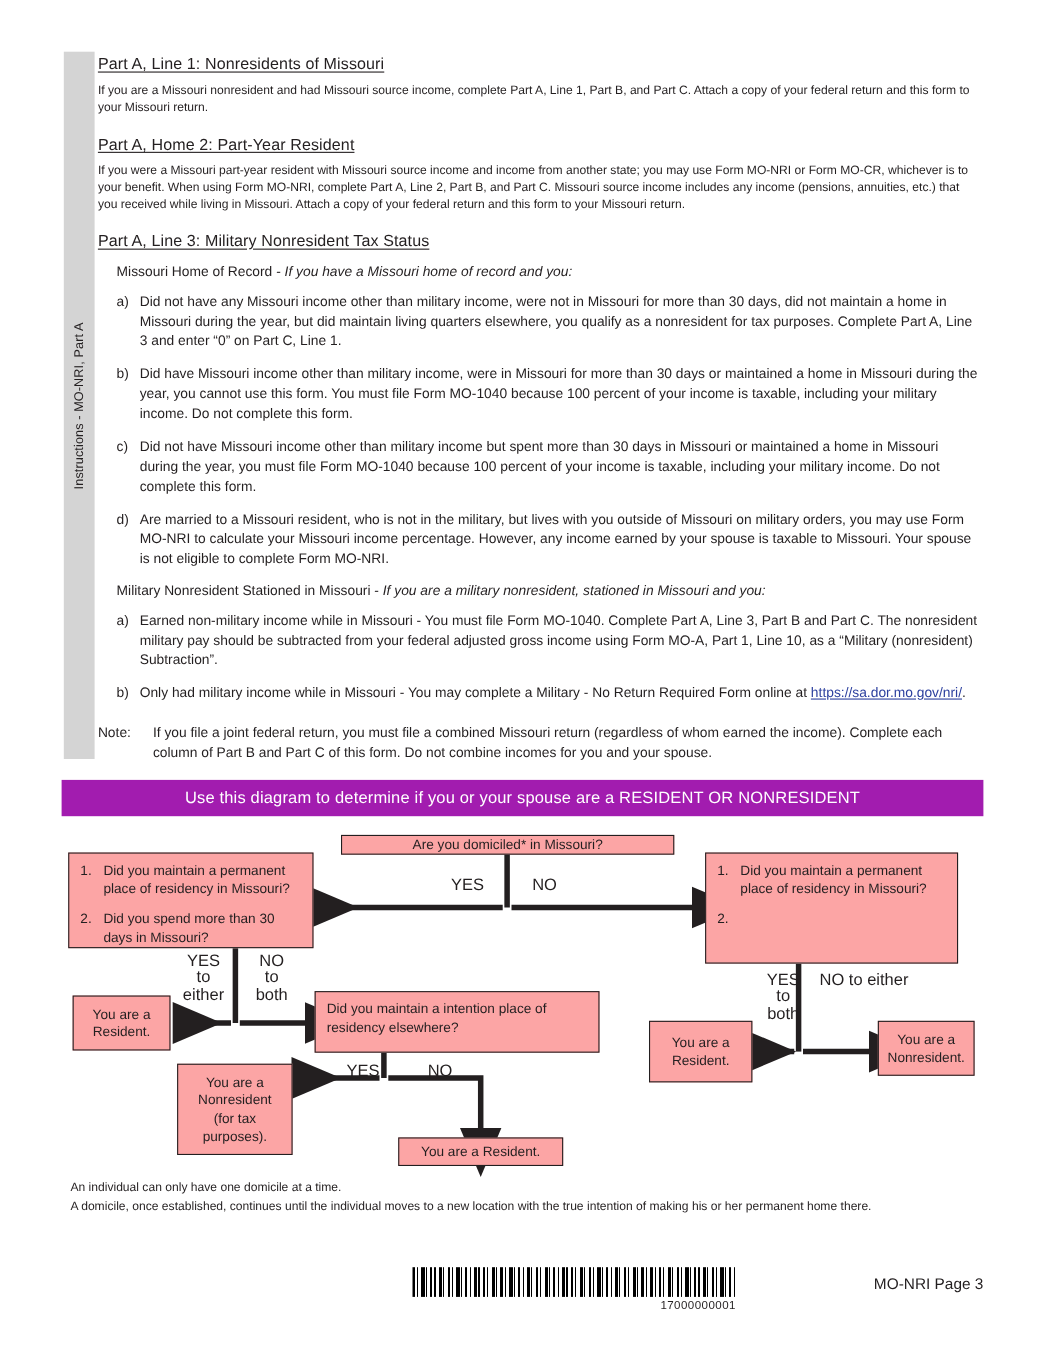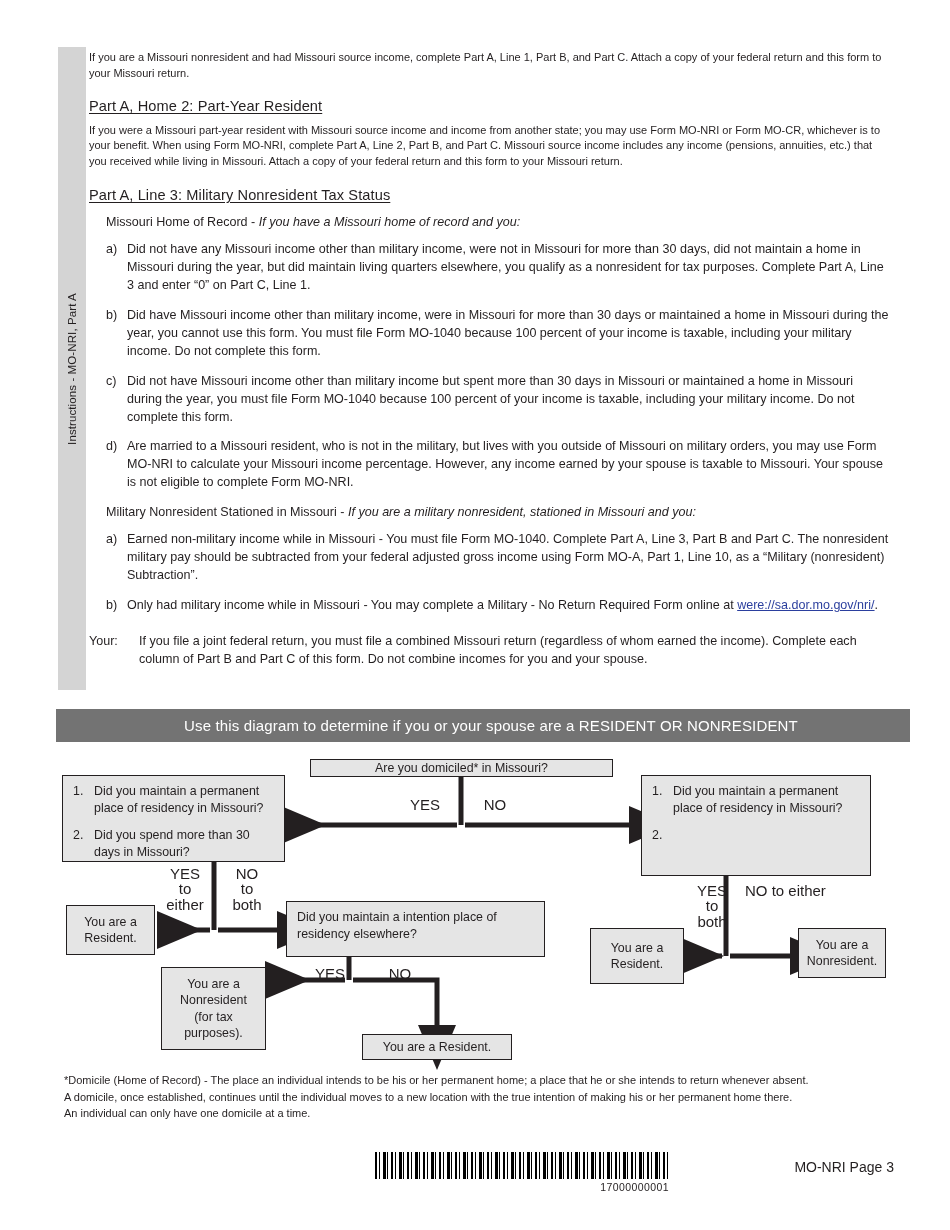--- a/index.html
+++ b/index.html
@@ -98,43 +98,42 @@
     text-decoration: underline;
   }
 
   
   .banner {
     position: absolute;
     left: 56px;
     top: 709px;
     width: 838px;
     height: 33px;
-    background: #737373;
+    background: #a21caf;
     color: #ffffff;
     display: flex;
     align-items: center;
     justify-content: center;
     font-size: 15px;
     letter-spacing: .15px;
-    padding-left: 16px;
   }
 
   
   #diagram {
     position: absolute;
     left: 0;
     top: 0;
     width: 950px;
     height: 1230px;
     pointer-events: none;
   }
   .fbox {
     position: absolute;
     border: 1.4px solid #231f20;
-    background: #e5e5e5;
+    background: #fca5a5;
     box-sizing: border-box;
     font-size: 12.4px;
     line-height: 1.33;
     color: #231f20;
   }
   .fbox.pad { padding: 7px 10px; }
   .fbox.center {
     display: flex;
     align-items: center;
     justify-content: center;
@@ -204,40 +203,41 @@
 <body>
 
 <div id="page">
 
   <div class="side-tab">
     <span class="side-tab-label">Instructions - MO-NRI, Part A</span>
   </div>
 
   <div class="instructions">
 
+    <div class="sec-head">Part A, Line 1: Nonresidents of Missouri</div>
     <p class="para">If you are a Missouri nonresident and had Missouri source income, complete Part A, Line 1, Part B, and Part C. Attach a copy of your federal return and this form to your Missouri return.</p>
 
     <div class="sec-head spaced">Part A, Home 2: Part-Year Resident</div>
     <p class="para">If you were a Missouri part-year resident with Missouri source income and income from another state; you may use Form MO-NRI or Form MO-CR, whichever is to your benefit. When using Form MO-NRI, complete Part A, Line 2, Part B, and Part C. Missouri source income includes any income (pensions, annuities, etc.) that you received while living in Missouri. Attach a copy of your federal return and this form to your Missouri return.</p>
 
     <div class="sec-head spaced">Part A, Line 3: Military Nonresident Tax Status</div>
 
     <div class="sub-lead"><span>Missouri Home of Record - </span><i>If you have a Missouri home of record and you:</i></div>
 
     <div class="item"><span class="mk">a)</span><span>Did not have any Missouri income other than military income, were not in Missouri for more than 30 days, did not maintain a home in Missouri during the year, but did maintain living quarters elsewhere, you qualify as a nonresident for tax purposes. Complete Part A, Line 3 and enter “0” on Part C, Line 1.</span></div>
     <div class="item"><span class="mk">b)</span><span>Did have Missouri income other than military income, were in Missouri for more than 30 days or maintained a home in Missouri during the year, you cannot use this form. You must file Form MO-1040 because 100 percent of your income is taxable, including your military income. Do not complete this form.</span></div>
     <div class="item"><span class="mk">c)</span><span>Did not have Missouri income other than military income but spent more than 30 days in Missouri or maintained a home in Missouri during the year, you must file Form MO-1040 because 100 percent of your income is taxable, including your military income. Do not complete this form.</span></div>
     <div class="item"><span class="mk">d)</span><span>Are married to a Missouri resident, who is not in the military, but lives with you outside of Missouri on military orders, you may use Form MO-NRI to calculate your Missouri income percentage. However, any income earned by your spouse is taxable to Missouri. Your spouse is not eligible to complete Form MO-NRI.</span></div>
 
     <div class="sub-lead"><span>Military Nonresident Stationed in Missouri - </span><i>If you are a military nonresident, stationed in Missouri and you:</i></div>
 
     <div class="item"><span class="mk">a)</span><span>Earned non-military income while in Missouri - You must file Form MO-1040. Complete Part A, Line 3, Part B and Part C. The nonresident military pay should be subtracted from your federal adjusted gross income using Form MO-A, Part 1, Line 10, as a “Military (nonresident) Subtraction”.</span></div>
-    <div class="item"><span class="mk">b)</span><span>Only had military income while in Missouri - You may complete a Military - No Return Required Form online at </span><a class="extlink" href="#">were://sa.dor.mo.gov/nri/</a><span>.</span></div>
-
-    <div class="note"><span class="mk">Your:</span><span>If you file a joint federal return, you must file a combined Missouri return (regardless of whom earned the income). Complete each column of Part B and Part C of this form. Do not combine incomes for you and your spouse.</span></div>
+    <div class="item"><span class="mk">b)</span><span>Only had military income while in Missouri - You may complete a Military - No Return Required Form online at </span><a class="extlink" href="#">https://sa.dor.mo.gov/nri/</a><span>.</span></div>
+
+    <div class="note"><span class="mk">Note:</span><span>If you file a joint federal return, you must file a combined Missouri return (regardless of whom earned the income). Complete each column of Part B and Part C of this form. Do not combine incomes for you and your spouse.</span></div>
   </div>
 
   <div class="banner">
     <span>Use this diagram to determine if you or your spouse are a RESIDENT OR NONRESIDENT</span>
   </div>
 
   <svg id="diagram" viewBox="0 0 950 1230" xmlns="http://www.w3.org/2000/svg">
     <defs>
       <marker id="ahL" markerWidth="10" markerHeight="10" refX="8" refY="4.2" orient="auto" markerUnits="strokeWidth">
         <path d="M9,0.4 L9,8 L0,4.2 Z" fill="#231f20"></path>
@@ -339,23 +339,22 @@
     <span style="white-space:pre-line;">You are a
 Resident.</span>
   </div>
 
   <div class="fbox center" style="left:798px; top:928px; width:88px; height:50px;">
     <span style="white-space:pre-line;">You are a
 Nonresident.</span>
   </div>
 
   <div class="footnote">
-    <div>*Domicile (Home of Record) - The place an individual intends to be his or her permanent home; a place that he or she intends to return whenever absent.</div>
+    <div>An individual can only have one domicile at a time.</div>
     <div>A domicile, once established, continues until the individual moves to a new location with the true intention of making his or her permanent home there.</div>
-    <div>An individual can only have one domicile at a time.</div>
   </div>
 
   <div class="barcode-wrap">
     <div class="barcode"></div>
     <div class="barcode-num">17000000001</div>
   </div>
 
   <div class="page-ref">MO-NRI Page 3</div>
 
 </div>

